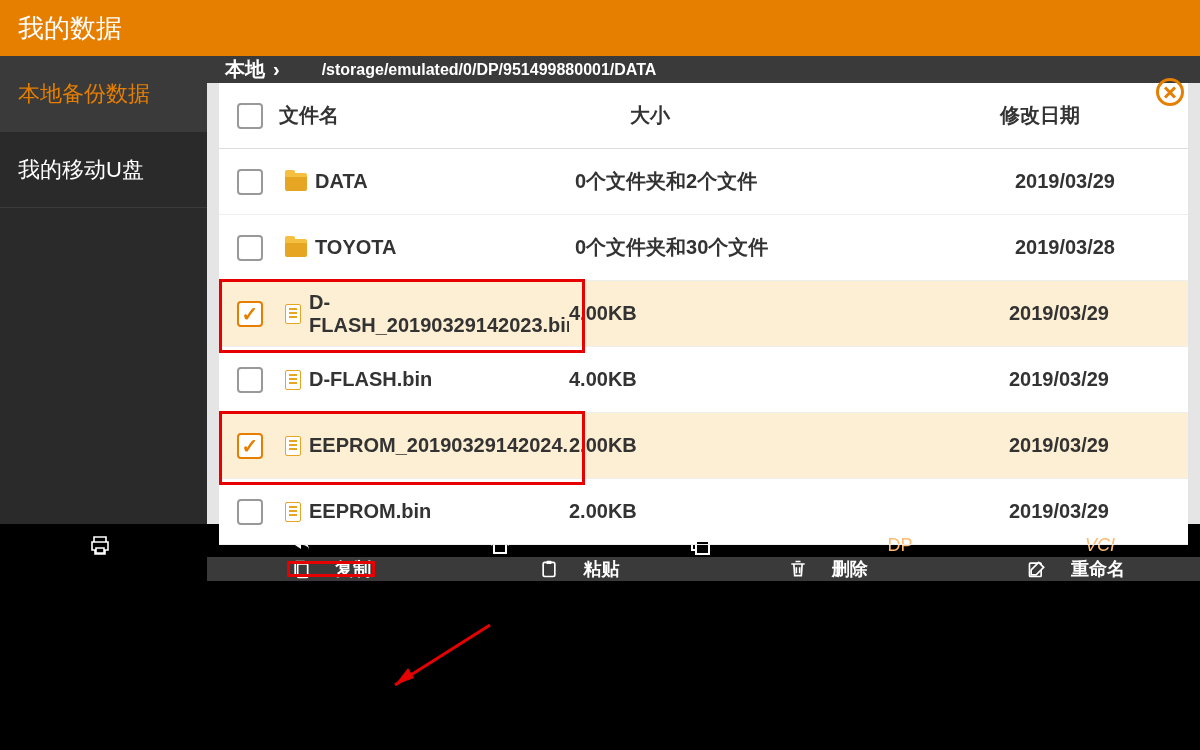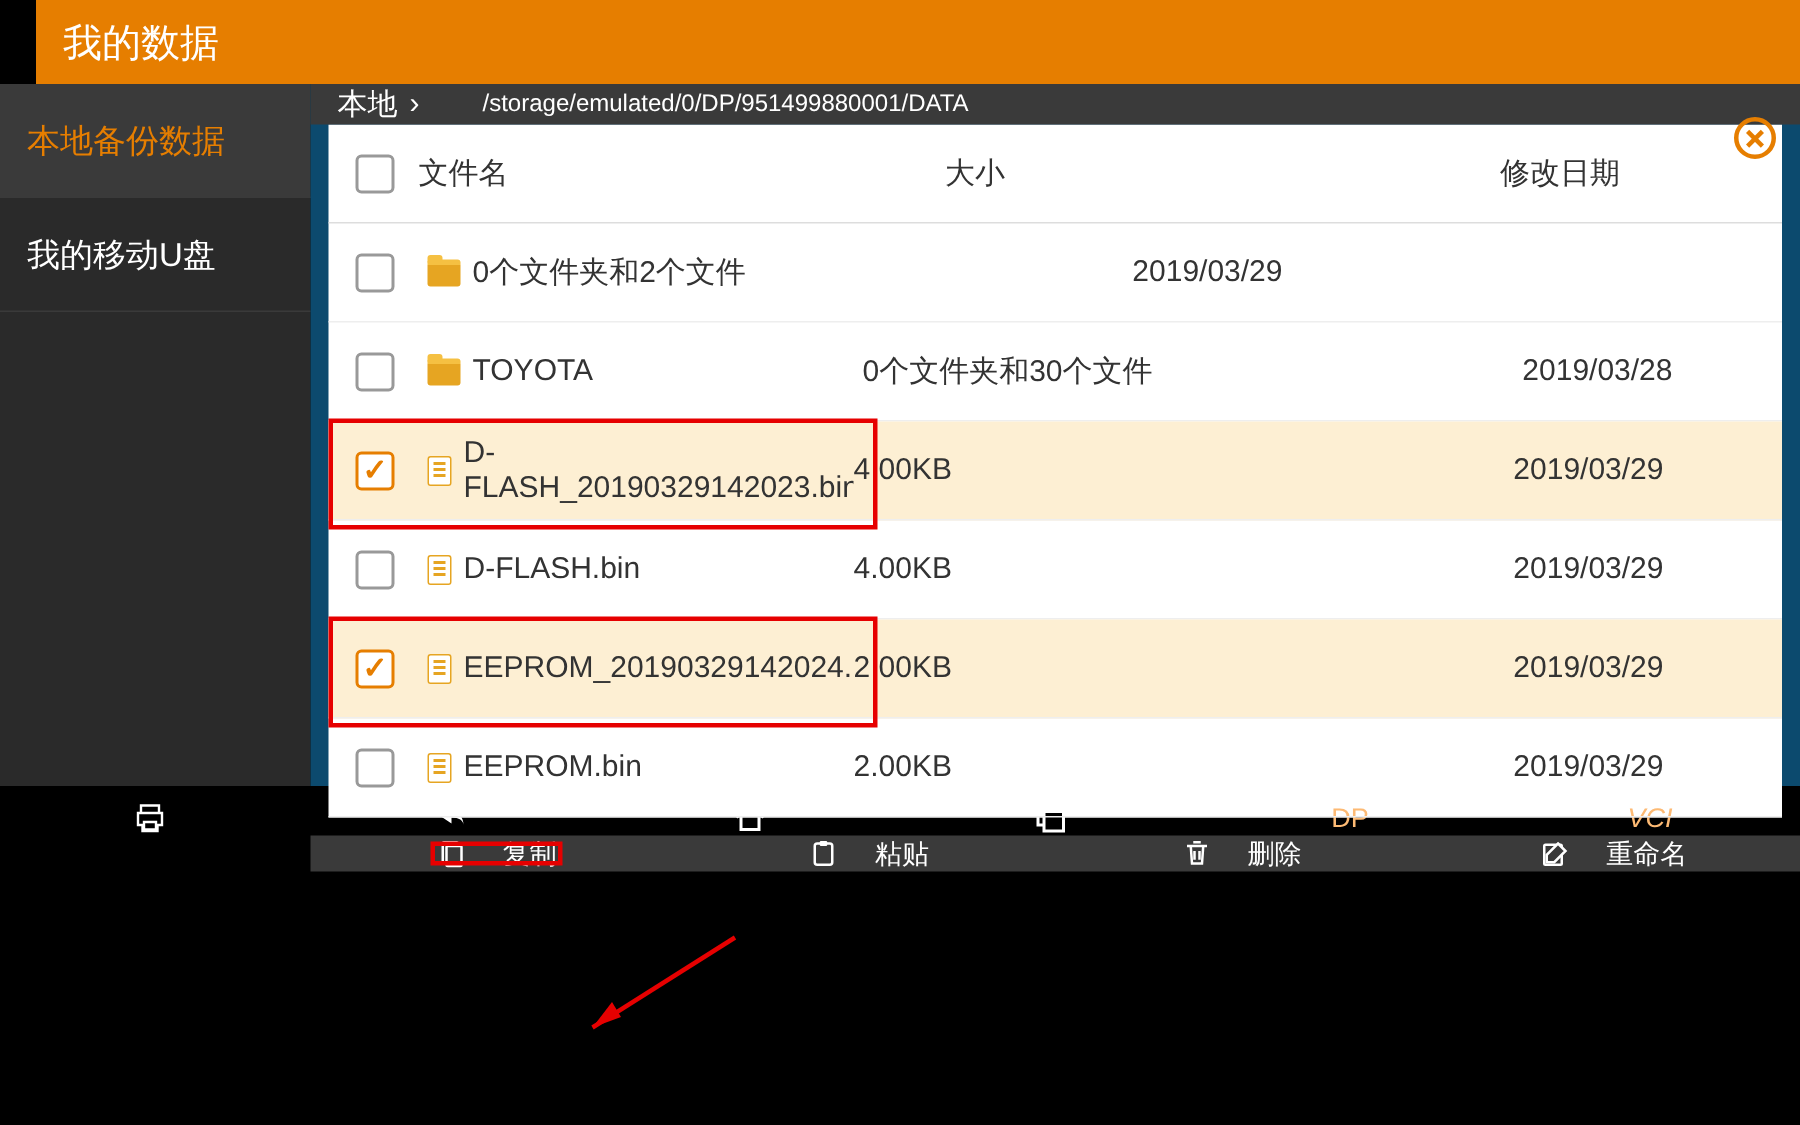--- a/index.html
+++ b/index.html
@@ -1,27 +1,27 @@
 <!DOCTYPE html>
 <html><head>
 <meta charset="utf-8">
 <style>
 * { margin: 0; padding: 0; box-sizing: border-box; font-family: Arial, "Microsoft YaHei", sans-serif; }
 body { width: 1200px; height: 750px; background: #000; overflow: hidden; position: relative; }
 
-.header { height: 56px; background: #e67e00; display: flex; align-items: center; margin-left: 24px; }
+.header { height: 56px; background: #e67e00; display: flex; align-items: center; }
 .header-title { color: #fff; font-size: 26px; padding-left: 18px; width: 207px; }
 
 .content { display: flex; height: 468px; }
 
 .sidebar { width: 207px; background: #2a2a2a; }
 .sidebar-item { height: 76px; display: flex; align-items: center; padding-left: 18px; font-size: 22px; color: #fff; border-bottom: 1px solid #3a3a3a; cursor: pointer; }
 .sidebar-item.active { color: #e67e00; background: #3a3a3a; }
 
-.main { flex: 1; display: flex; flex-direction: column; background: #0c4a6e; }
+.main { flex: 1; display: flex; flex-direction: column; background: #e5e5e5; font-weight: bold; }
 
 .breadcrumb { height: 76px; background: #3a3a3a; display: flex; align-items: center; padding: 0 18px; position: relative; }
 .breadcrumb-local { color: #fff; font-size: 20px; margin-right: 8px; }
 .breadcrumb-path { color: #fff; font-size: 16px; margin-left: 42px; }
 .close-btn { position: absolute; right: 16px; top: 22px; width: 28px; height: 28px; border: 3px solid #e67e00; border-radius: 50%; display: flex; align-items: center; justify-content: center; cursor: pointer; }
 .close-btn::before, .close-btn::after { content: ''; position: absolute; width: 14px; height: 3px; background: #e67e00; }
 .close-btn::before { transform: rotate(45deg); }
 .close-btn::after { transform: rotate(-45deg); }
 
 .file-panel { flex: 1; background: #fff; margin: 0 12px 12px 12px; display: flex; flex-direction: column; }
@@ -98,20 +98,21 @@
           </div>
         <div class="col-size">大小</div>
         <div class="col-date">修改日期</div>
       </div>
       <div id="file-list">
           <div class="file-row">
             <div class="col-check">
               <div class="checkbox"></div>
             </div>
             <div class="file-icon folder-icon"></div>
+            <div class="file-name">DATA</div>
             <div class="file-size">0个文件夹和2个文件</div>
             <div class="file-date">2019/03/29</div>
           </div>
           <div class="file-row">
             <div class="col-check">
               <div class="checkbox"></div>
             </div>
             <div class="file-icon folder-icon"></div>
             <div class="file-name">TOYOTA</div>
             <div class="file-size">0个文件夹和30个文件</div>

